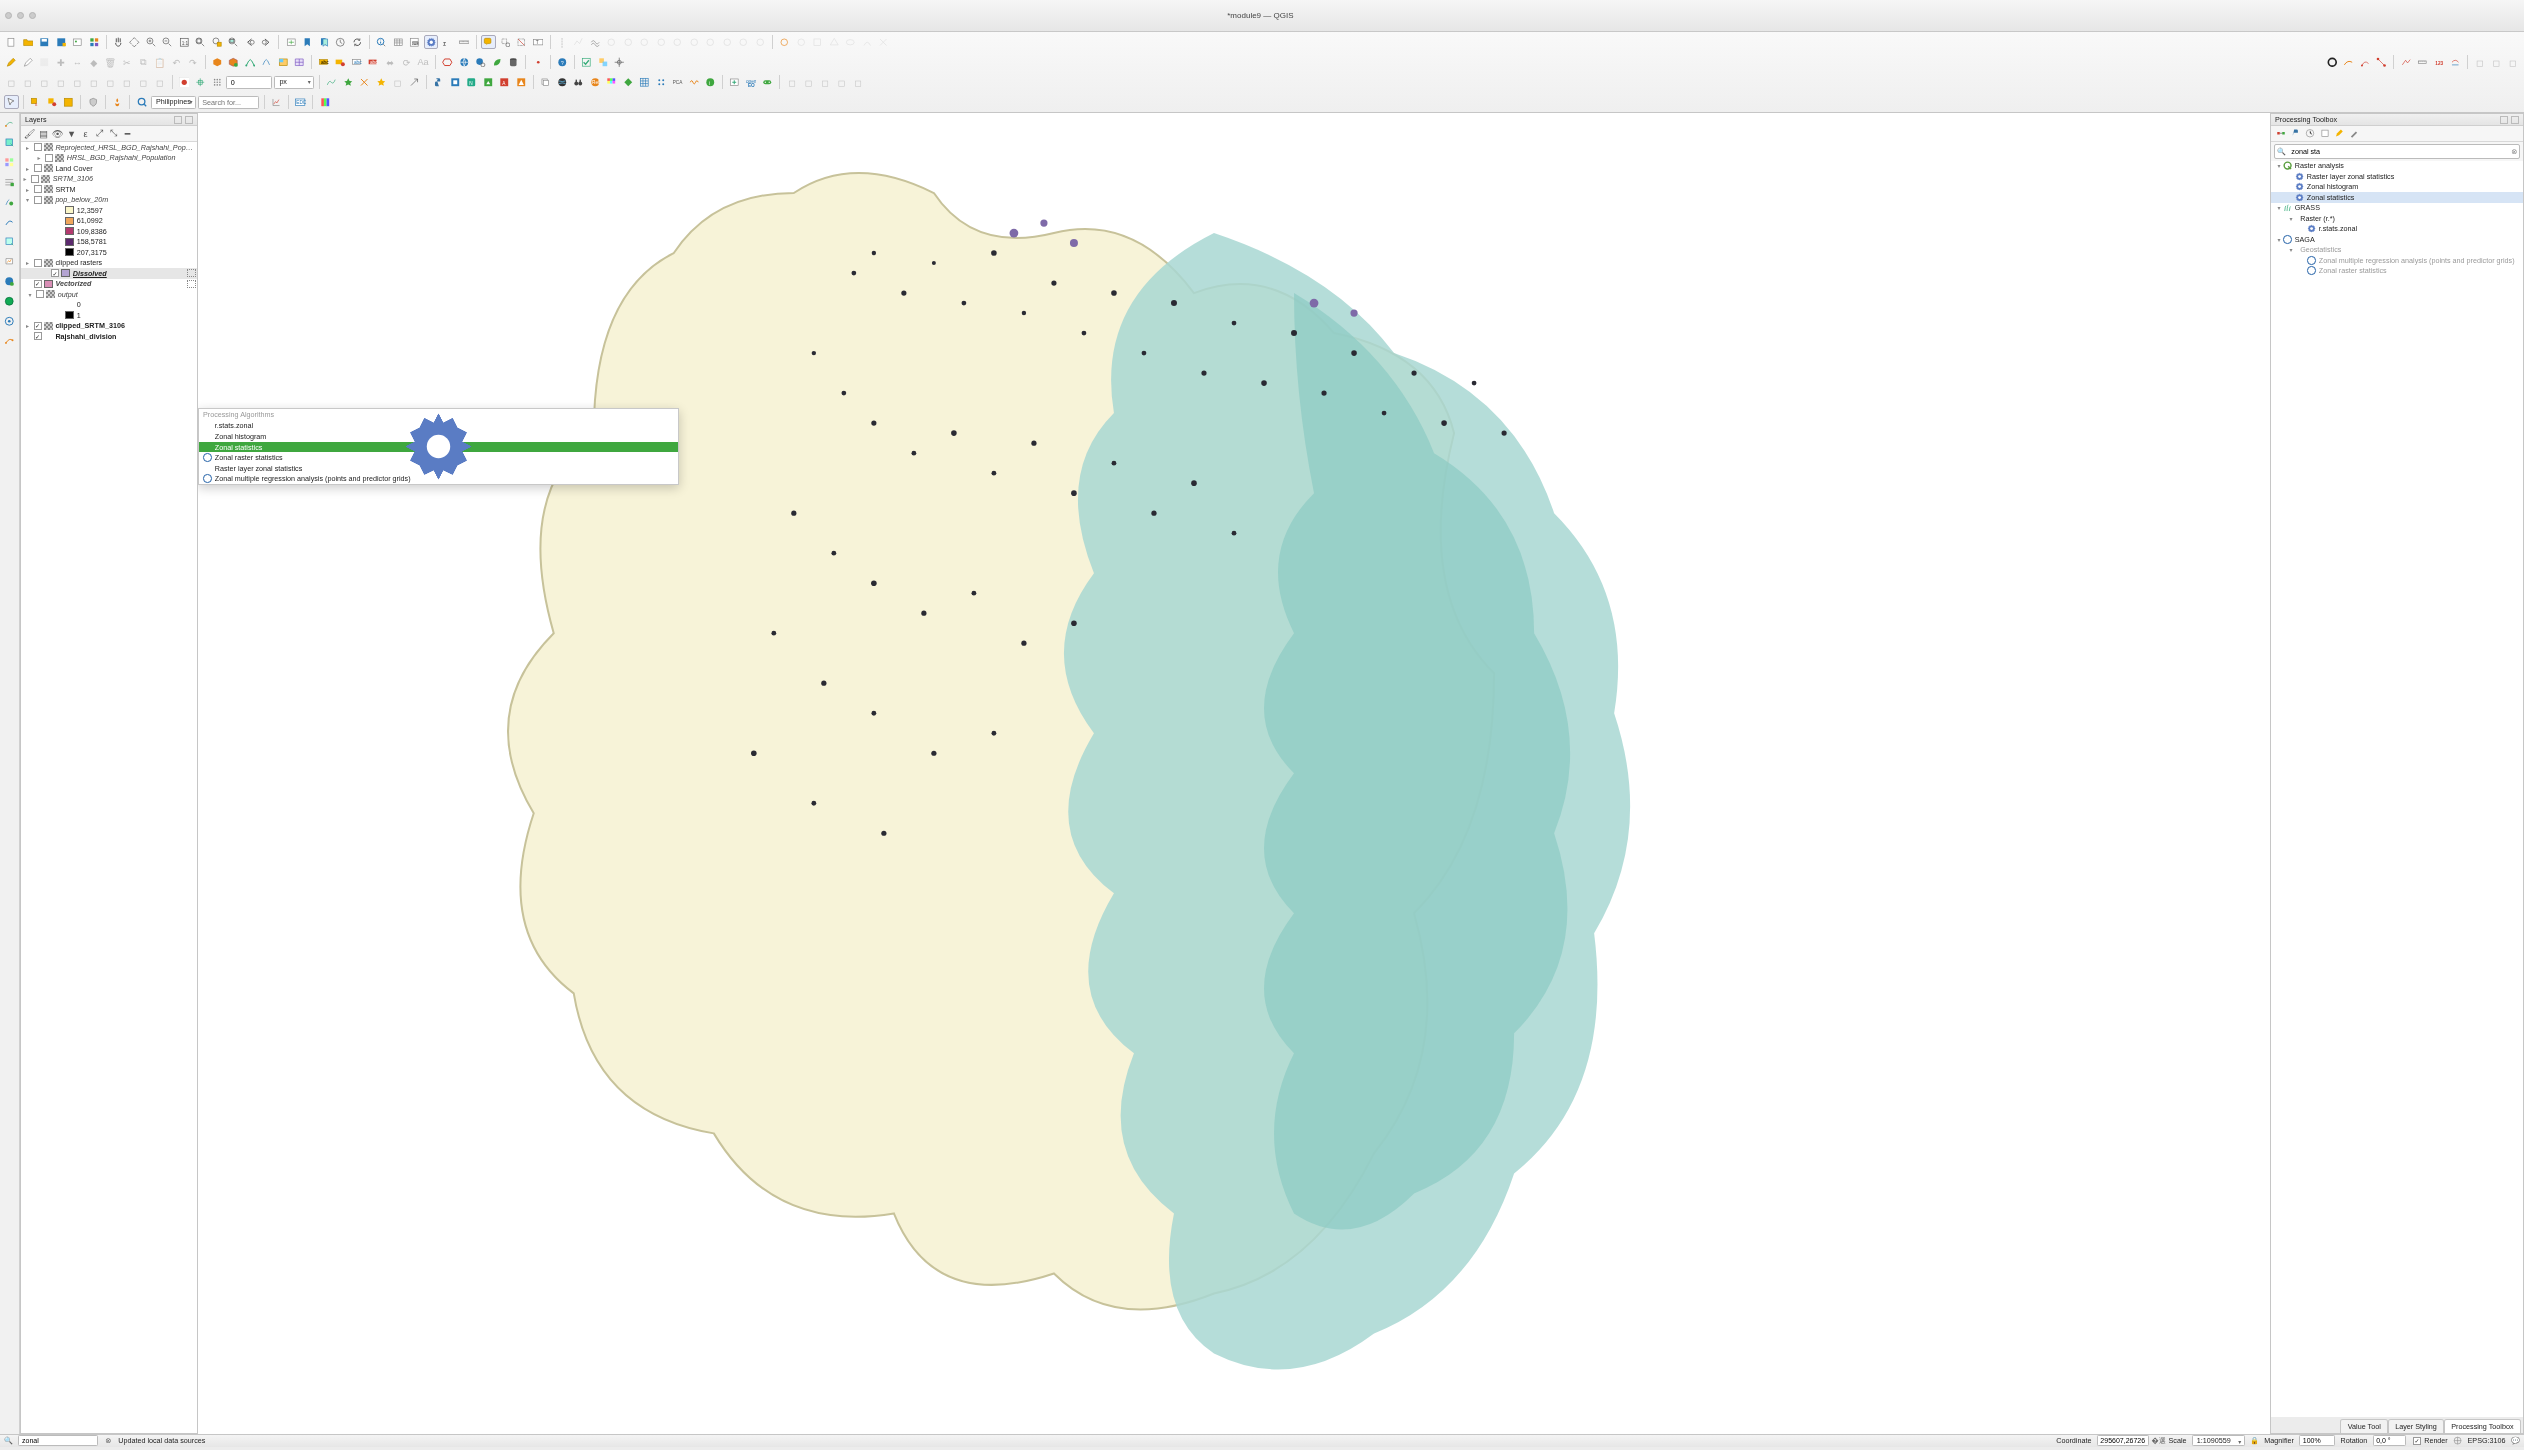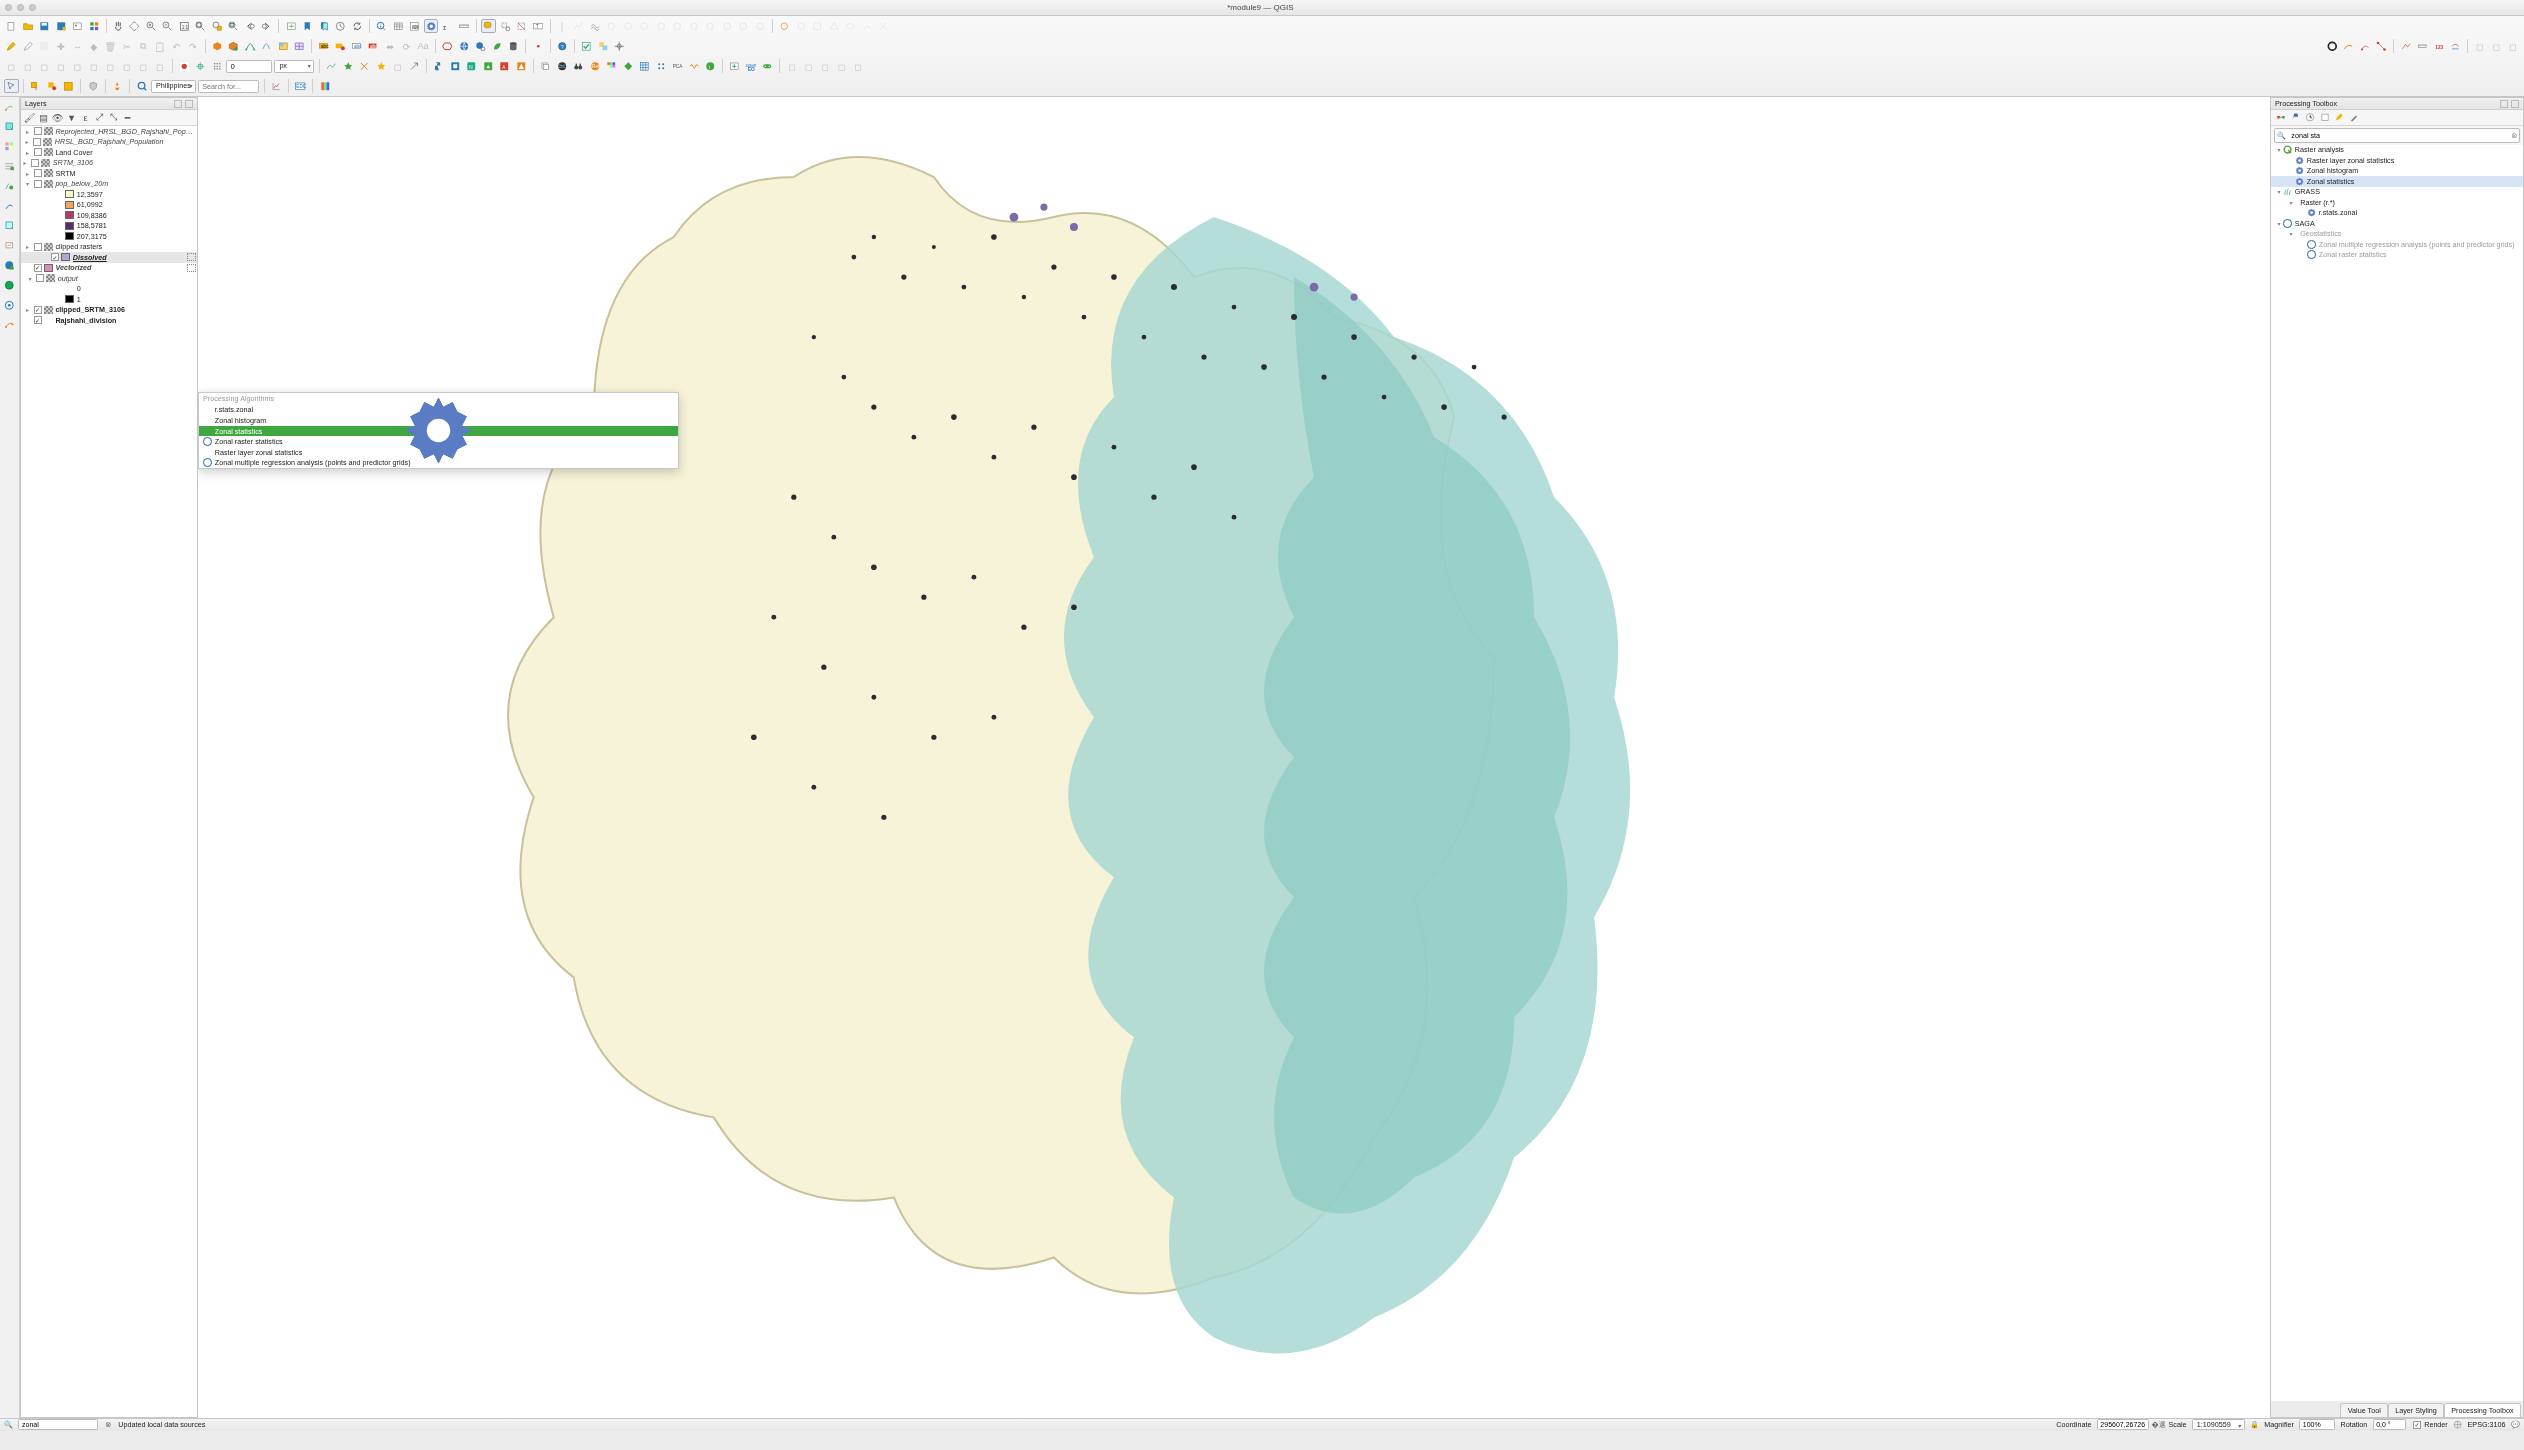--- a/index.html
+++ b/index.html
@@ -1,19 +1,19 @@
 <!DOCTYPE html>
 <html><head>
 <meta charset="utf-8">
 <style>
 * { box-sizing: border-box; margin: 0; padding: 0; font-family: -apple-system, "Helvetica Neue", Arial, sans-serif; font-size: 7.2px; user-select: none; }
 html, body { width: 100%; height: 100%; background: #ececec; color: #222; overflow: hidden; }
 
 
-.titlebar { height: 16px; background: linear-gradient(#f6f6f6,#e6e6e6); border-bottom: 0.7px solid #c8c8c8; display: flex; align-items: center; padding: 0 5.3px; }
+.titlebar { height: 32px; background: linear-gradient(#f6f6f6,#e6e6e6); border-bottom: 0.7px solid #c8c8c8; display: flex; align-items: center; padding: 0 5.3px; }
 .traffic { display: flex; gap: 4.6px; }
 .dot { width: 7.2px; height: 7.2px; border-radius: 50%; background: #ccc; border: 0.3px solid #b5b5b5; }
 .title-center { flex: 1; text-align: center; color: #444; font-size: 8px; }
 
 
 .toolbars { background: linear-gradient(#f9f9f9,#efefef); border-bottom: 0.7px solid #c6c6c6; }
 .trow { display: flex; align-items: center; height: 20px; padding: 0 4px; gap: 2px; flex-wrap: nowrap; overflow: hidden; }
 .tsep { width: 0.7px; height: 14.5px; background: #d0d0d0; margin: 0 2.6px; }
 .tbtn { width: 14.5px; height: 14.5px; border: 0.7px solid transparent; border-radius: 2px; display: flex; align-items: center; justify-content: center; font-size: 9.2px; color: #555; cursor: pointer; }
 .tbtn.sel { border-color: #aab; background: #e7eefc; }
@@ -973,21 +973,21 @@
       <span class="tbtn" style="width:12px;height:12px">⤡</span>
       <span class="tbtn" style="width:12px;height:12px">━</span>
     </div>
     <div class="layers-tree" id="layers-tree">
         <div class="trow2" style="padding-left: 2.6px;">
           <span class="exp">▸</span>
           <span class="chk"></span>
           <span class="sym raster"></span>
           <span class="lname italic">Reprojected_HRSL_BGD_Rajshahi_Population</span>
         </div>
-        <div class="trow2" style="padding-left: 2px;">
+        <div class="trow2" style="padding-left: 14px;">
           <span class="exp">▸</span>
           <span class="chk"></span>
           <span class="sym raster"></span>
           <span class="lname italic">HRSL_BGD_Rajshahi_Population</span>
         </div>
         <div class="trow2" style="padding-left: 2.6px;">
           <span class="exp">▸</span>
           <span class="chk"></span>
           <span class="sym raster"></span>
           <span class="lname">Land Cover</span>

